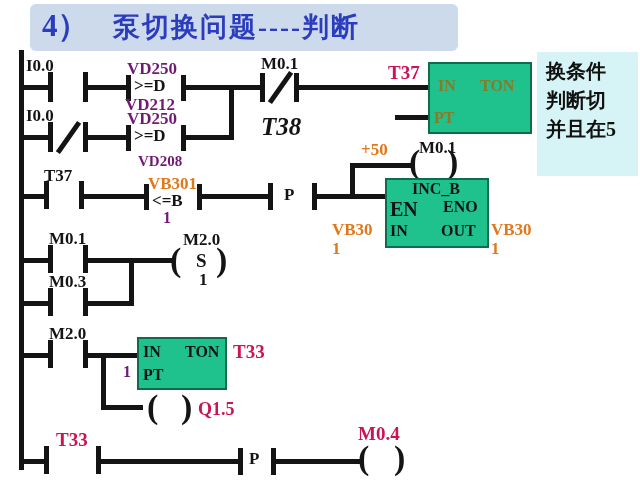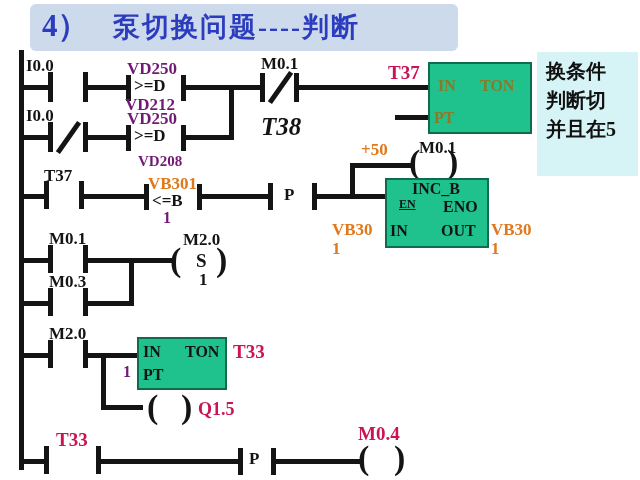--- a/index.html
+++ b/index.html
@@ -106,21 +106,21 @@
   <div class="lbl" style="left:284px;top:186px;font-size:17px;">P</div>
   <div class="w" style="left:317px;top:194px;width:68px;height:5px;"></div>
   <div class="w" style="left:350px;top:163px;width:5px;height:34px;"></div>
   <div class="w" style="left:355px;top:163px;width:57px;height:5px;"></div>
   <div class="lbl" style="left:419px;top:139px;font-size:17px;">M0.1</div>
   <div class="paren" style="left:409px;top:148px;">(</div>
   <div class="paren" style="left:447px;top:148px;">)</div>
 
   <div class="block" style="left:385px;top:178px;width:104px;height:70px;"></div>
   <div class="lbl" style="left:412px;top:180px;font-size:16px;">INC_B</div>
-  <div class="lbl" style="left:399px;top:198px;font-size:12px;text-decoration:underline;">EN</div>
+  <div class="lbl" style="left:390px;top:198px;font-size:20px;">EN</div>
   <div class="lbl" style="left:443px;top:198px;font-size:16px;">ENO</div>
   <div class="lbl" style="left:390px;top:222px;font-size:16px;">IN</div>
   <div class="lbl" style="left:441px;top:222px;font-size:16px;">OUT</div>
   <div class="lbl orange" style="left:332px;top:221px;font-size:17px;">VB30</div>
   <div class="lbl orange" style="left:332px;top:240px;font-size:17px;">1</div>
   <div class="lbl orange" style="left:491px;top:221px;font-size:17px;">VB30</div>
   <div class="lbl orange" style="left:491px;top:240px;font-size:17px;">1</div>
 
   <div class="w" style="left:24px;top:258px;width:26px;height:5px;"></div>
   <div class="w" style="left:48px;top:245px;width:5px;height:28px;"></div>

